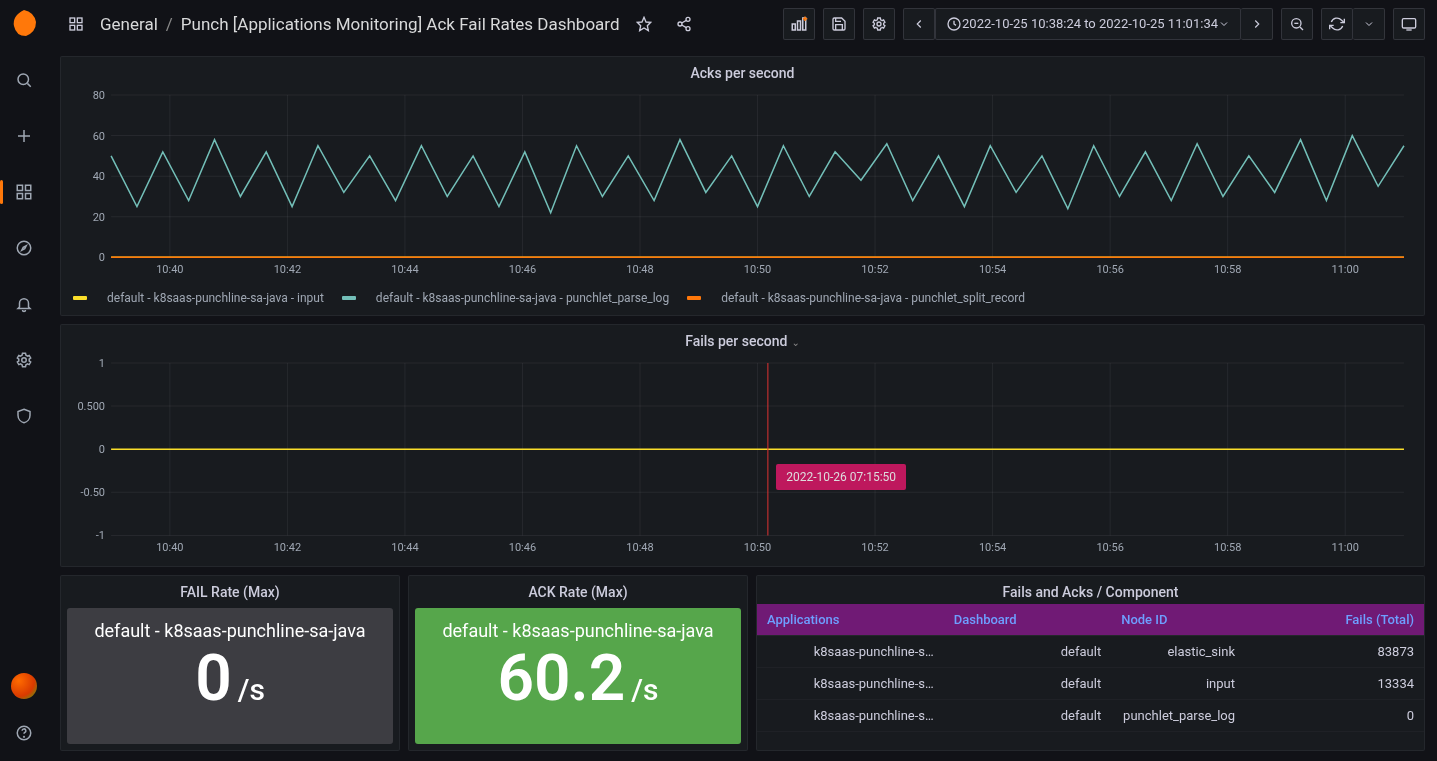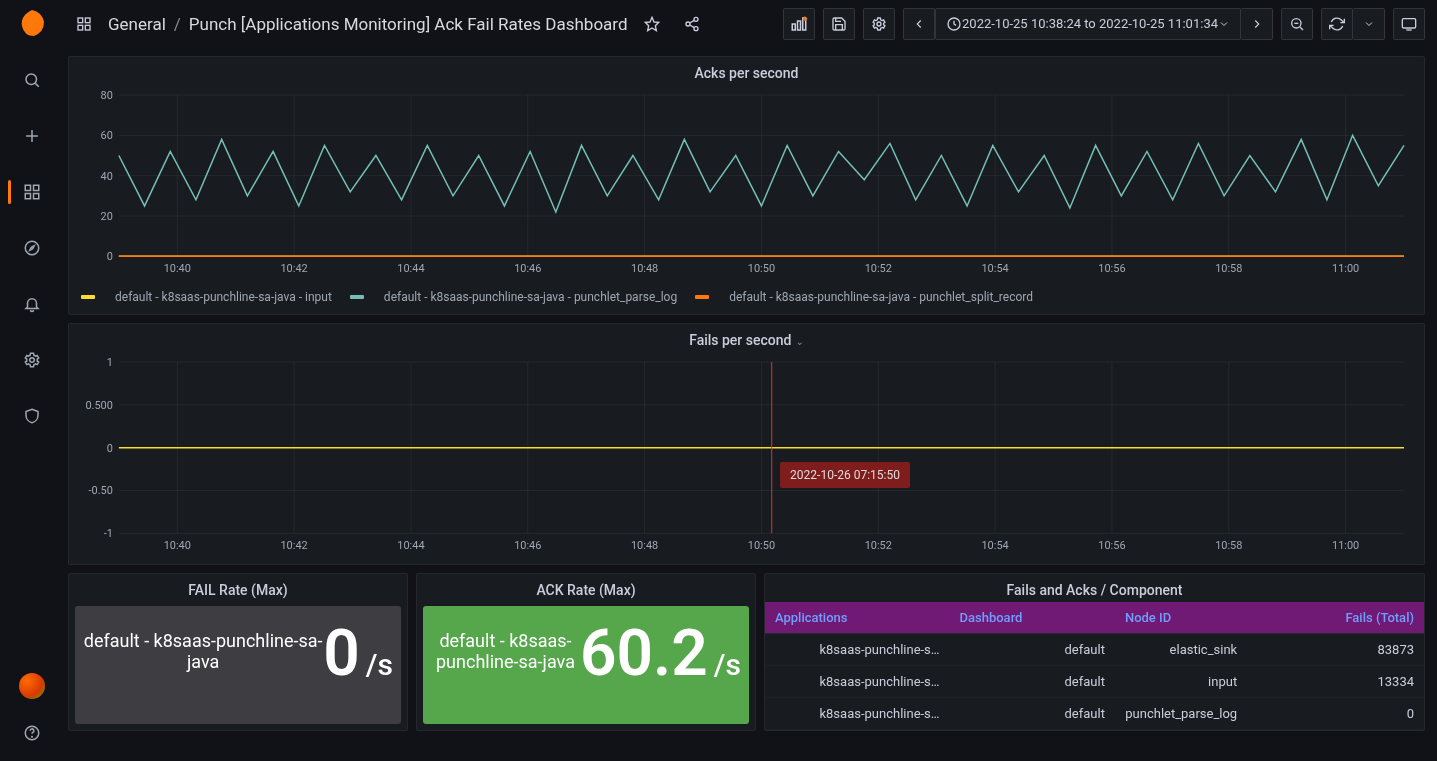--- a/index.html
+++ b/index.html
@@ -4,21 +4,21 @@
 <style>
   * { box-sizing: border-box; margin: 0; padding: 0; }
   html, body { height: 100%; }
   body {
     background: #111217;
     color: #ccccdc;
     font-family: -apple-system, BlinkMacSystemFont, "Segoe UI", Roboto, Helvetica, Arial, sans-serif;
     font-size: 13px;
     overflow: hidden;
   }
-  .app { display: flex; height: 100vh; margin-left: 8px; }
+  .app { display: flex; height: 100vh; }
   
   .sidebar {
     width: 48px;
     background: #111217;
     border-right: 1px solid #111217;
     display: flex;
     flex-direction: column;
     align-items: center;
     padding-top: 8px;
   }
@@ -95,39 +95,39 @@
   svg.chart { width: 100%; display: block; }
   .legend {
     display: flex; flex-wrap: wrap; gap: 18px;
     padding: 4px 12px 10px;
     font-size: 12px; color: #9fa7b3;
   }
   .legend .item { display: inline-flex; align-items: center; gap: 20px; }
   .legend .swatch { width: 14px; height: 4px; border-radius: 1px; }
   .tooltip-box {
     position: absolute;
-    background: #7f1d1d; color: #ddd;
+    background: #be185d; color: #ddd;
     padding: 6px 10px; font-size: 12px;
     border-radius: 2px;
     pointer-events: none;
   }
   
   .row3 { display: grid; grid-template-columns: 340px 340px 1fr; gap: 8px; }
   .stat-panel {
     background: #181b1f;
     border: 1px solid rgba(204,204,220,0.07);
     border-radius: 2px;
     display: flex; flex-direction: column;
   }
   .stat-panel .panel-title { padding: 8px 0; }
   .stat-card {
     margin: 0 6px 6px;
     border-radius: 3px;
     flex: 1;
-    display: flex; flex-direction: row; align-items: center; justify-content: center;
+    display: flex; flex-direction: column; align-items: center; justify-content: center;
     padding: 12px 8px 33px;
     color: #fff;
   }
   .stat-card.grey { background: #3d3d42; }
   .stat-card.green { background: #56a64b; }
   .stat-card .label { font-size: 18px; margin-bottom: 6px; text-align:center;}
   .stat-card .big { display:flex; align-items: baseline; gap:6px;}
   .stat-card .value { font-size: 64px; font-weight: 600; line-height: 1; }
   .stat-card .unit { font-size: 30px; font-weight: 500; }
   .table-panel {

